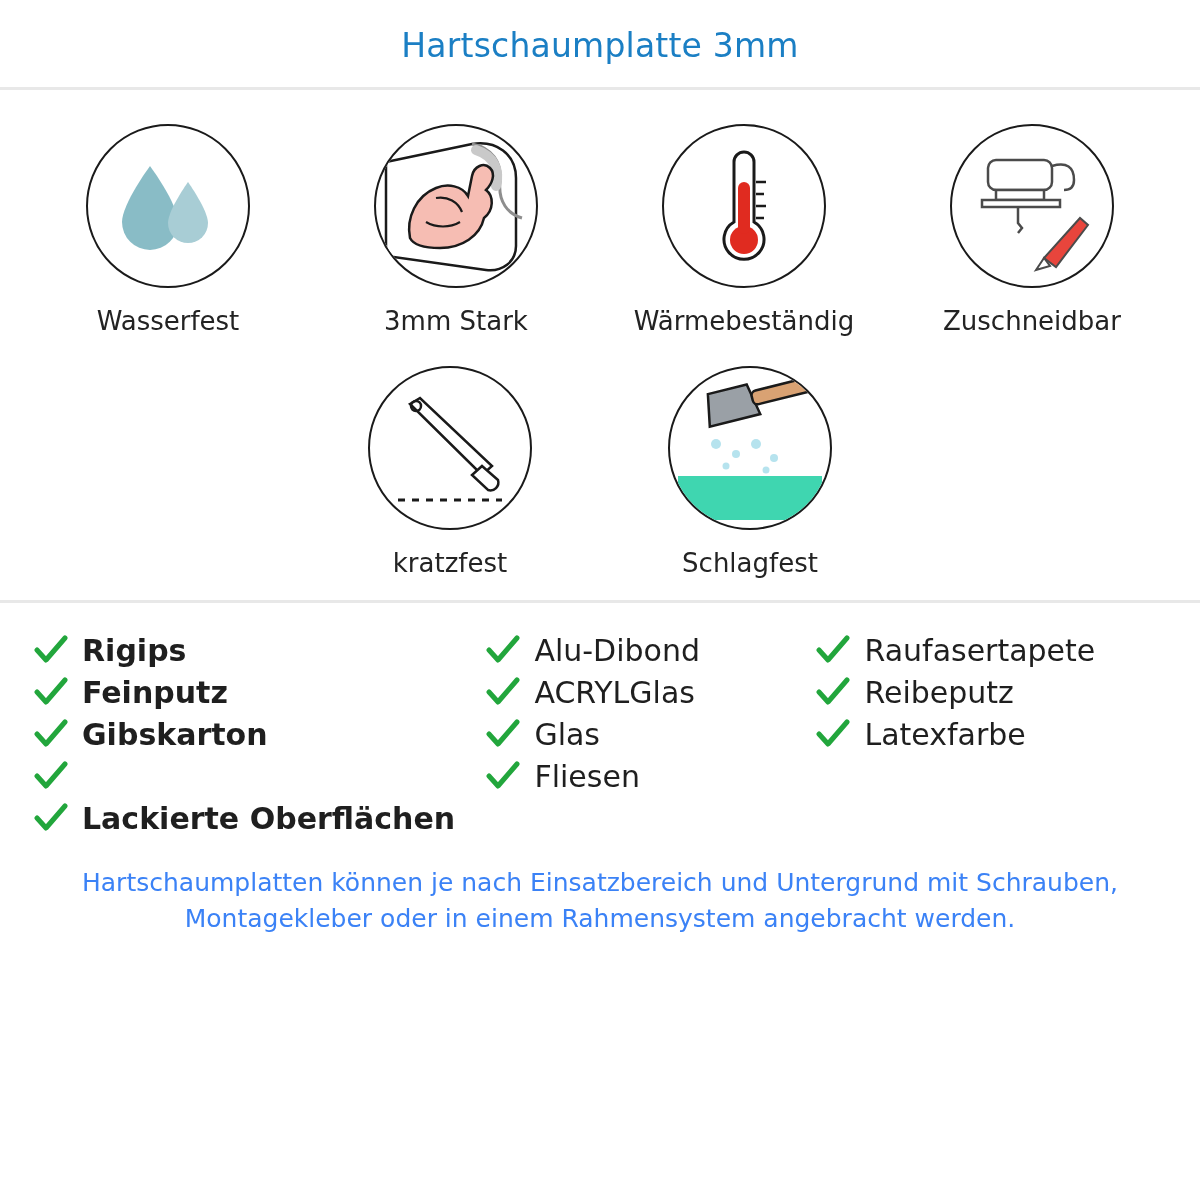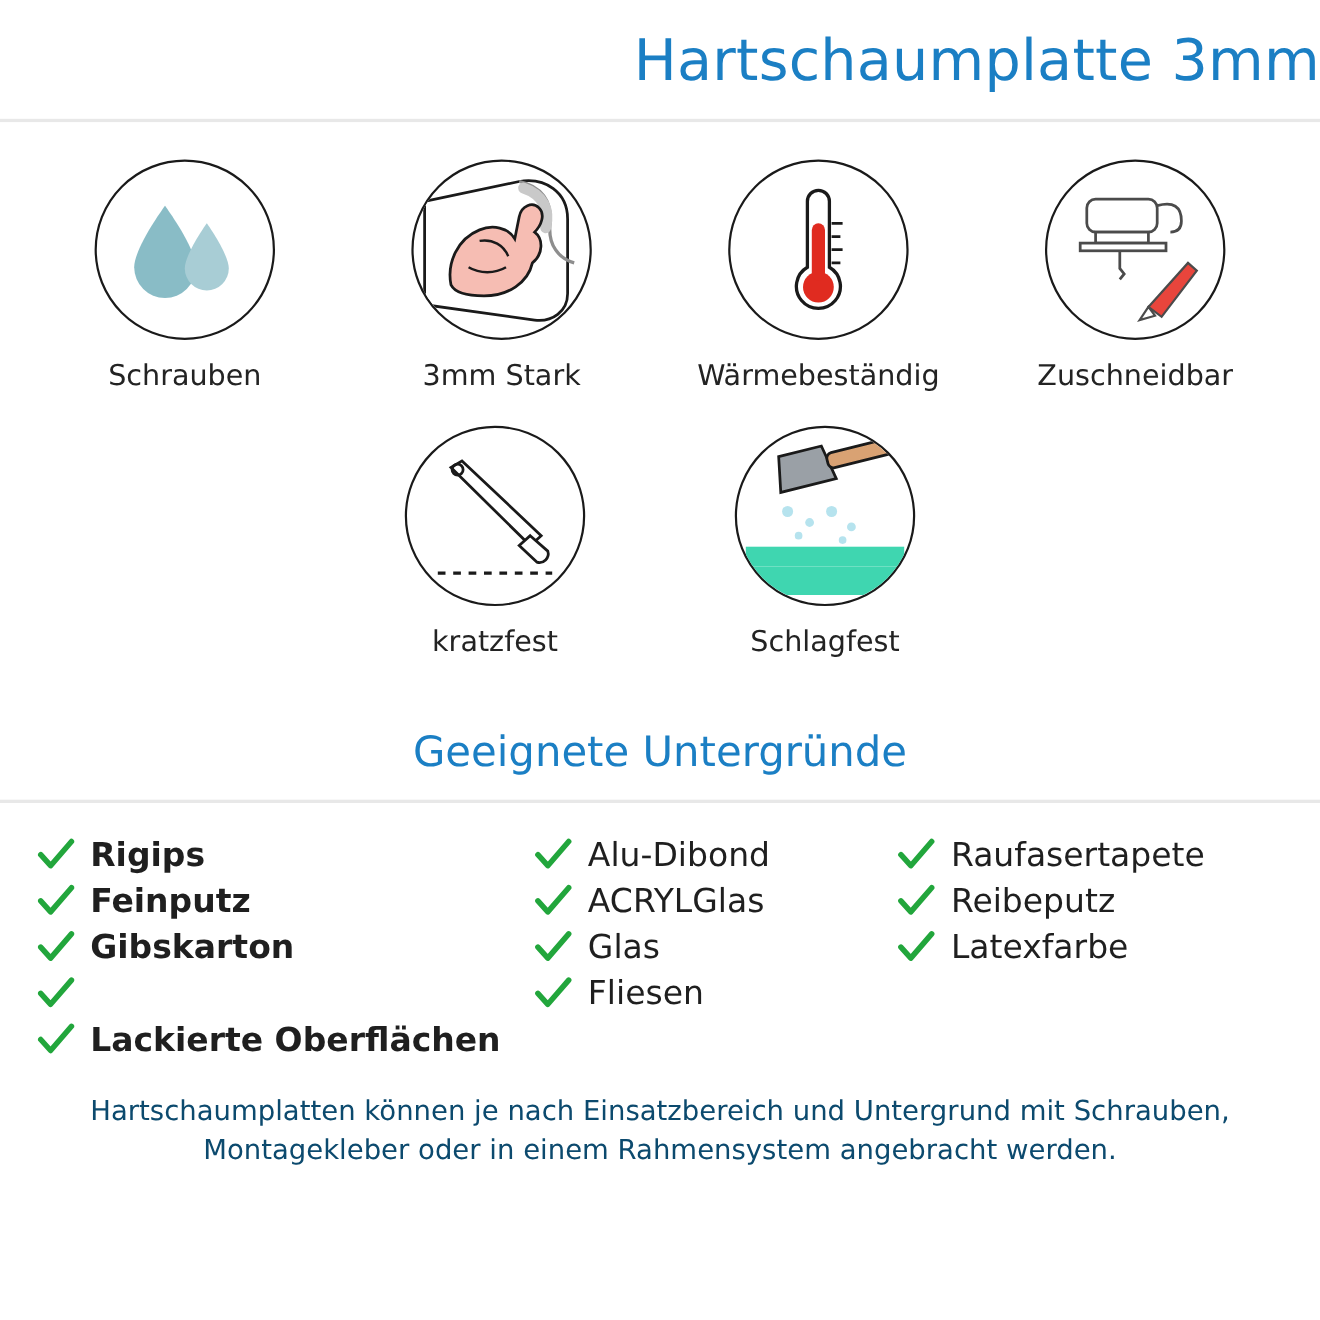--- a/index.html
+++ b/index.html
@@ -20,25 +20,24 @@
     height: 1200px;
     box-sizing: border-box;
   }
 
   
   .title-block {
     padding-top: 26px;
     text-align: center;
   }
   .main-title {
-    font-size: 52px;
+    font-size: 33px;
     font-weight: 400;
     color: #1b7fc4;
     letter-spacing: 0.2px;
-    text-align: right;
   }
   .rule {
     margin-top: 22px;
     height: 3px;
     background: #e8e8e8;
     width: 100%;
   }
 
   
   .features {
@@ -113,21 +112,21 @@
     width: 34px;
     height: 34px;
     margin-right: 14px;
     flex: 0 0 auto;
   }
 
   .footnote {
     margin-top: 26px;
     padding: 0 40px;
     text-align: center;
-    color: #0c4a6e;
+    color: #3b82f6;
     font-size: 25px;
     line-height: 1.42;
   }
 </style>
 </head>
 <body>
 
 <div class="page">
 
   <div class="title-block">
@@ -139,21 +138,21 @@
 
     <div class="feature-row row1">
 
       <div class="feature">
         <div class="icon-circle">
           <svg viewBox="0 0 160 160" width="160" height="160">
             <path d="M62 40 C62 40 34 78 34 96 a28 28 0 0 0 56 0 C90 78 62 40 62 40 Z" fill="#89bcc6"></path>
             <path d="M100 56 C100 56 80 84 80 97 a20 20 0 0 0 40 0 C120 84 100 56 100 56 Z" fill="#a8cdd5"></path>
           </svg>
         </div>
-        <div class="feature-label">Schrauben</div>
+        <div class="feature-label">Wasserfest</div>
       </div>
 
       <div class="feature">
         <div class="icon-circle">
           <svg viewBox="0 0 160 160" width="160" height="160">
             <path d="M10 36 L96 18 C120 14 140 28 140 52 L140 120 C140 136 126 146 110 144 L10 130 Z" fill="#ffffff" stroke="#1a1a1a" stroke-width="2.5"></path>
             <path d="M96 18 C116 22 126 36 124 56 C122 76 132 88 146 92" fill="none" stroke="#8e8e8e" stroke-width="3"></path>
             <path d="M100 24 C118 30 124 44 120 60" fill="none" stroke="#c9c9c9" stroke-width="10" stroke-linecap="round"></path>
             <path d="M34 112 C30 92 40 70 60 62 C72 57 86 60 92 70 L96 50 C98 40 108 36 114 42 C120 48 116 58 110 64 C118 70 118 84 108 92 C104 110 86 122 64 122 C50 122 38 120 34 112 Z" fill="#f6bdb3" stroke="#1a1a1a" stroke-width="2.5"></path>
             <path d="M60 72 C72 70 82 76 86 86" fill="none" stroke="#1a1a1a" stroke-width="2.2"></path>
@@ -226,21 +225,20 @@
             <circle cx="56" cy="98" r="3.5" fill="#b6e3ee"></circle>
             <circle cx="96" cy="102" r="3.5" fill="#b6e3ee"></circle>
           </svg>
         </div>
         <div class="feature-label">Schlagfest</div>
       </div>
 
     </div>
   </div>
 
-  <div class="section2-title">Geeignete Untergründe</div>
   <div class="rule2"></div>
 
   <div class="substrates">
 
     <div class="sub-col c1">
       <div class="sub-item">
         <svg class="check" viewBox="0 0 34 34">
             <path d="M3 17 L12 27 L31 5" fill="none" stroke="#22a63c" stroke-width="5" stroke-linecap="round" stroke-linejoin="round"></path>
           </svg>
         <span>Rigips</span>

